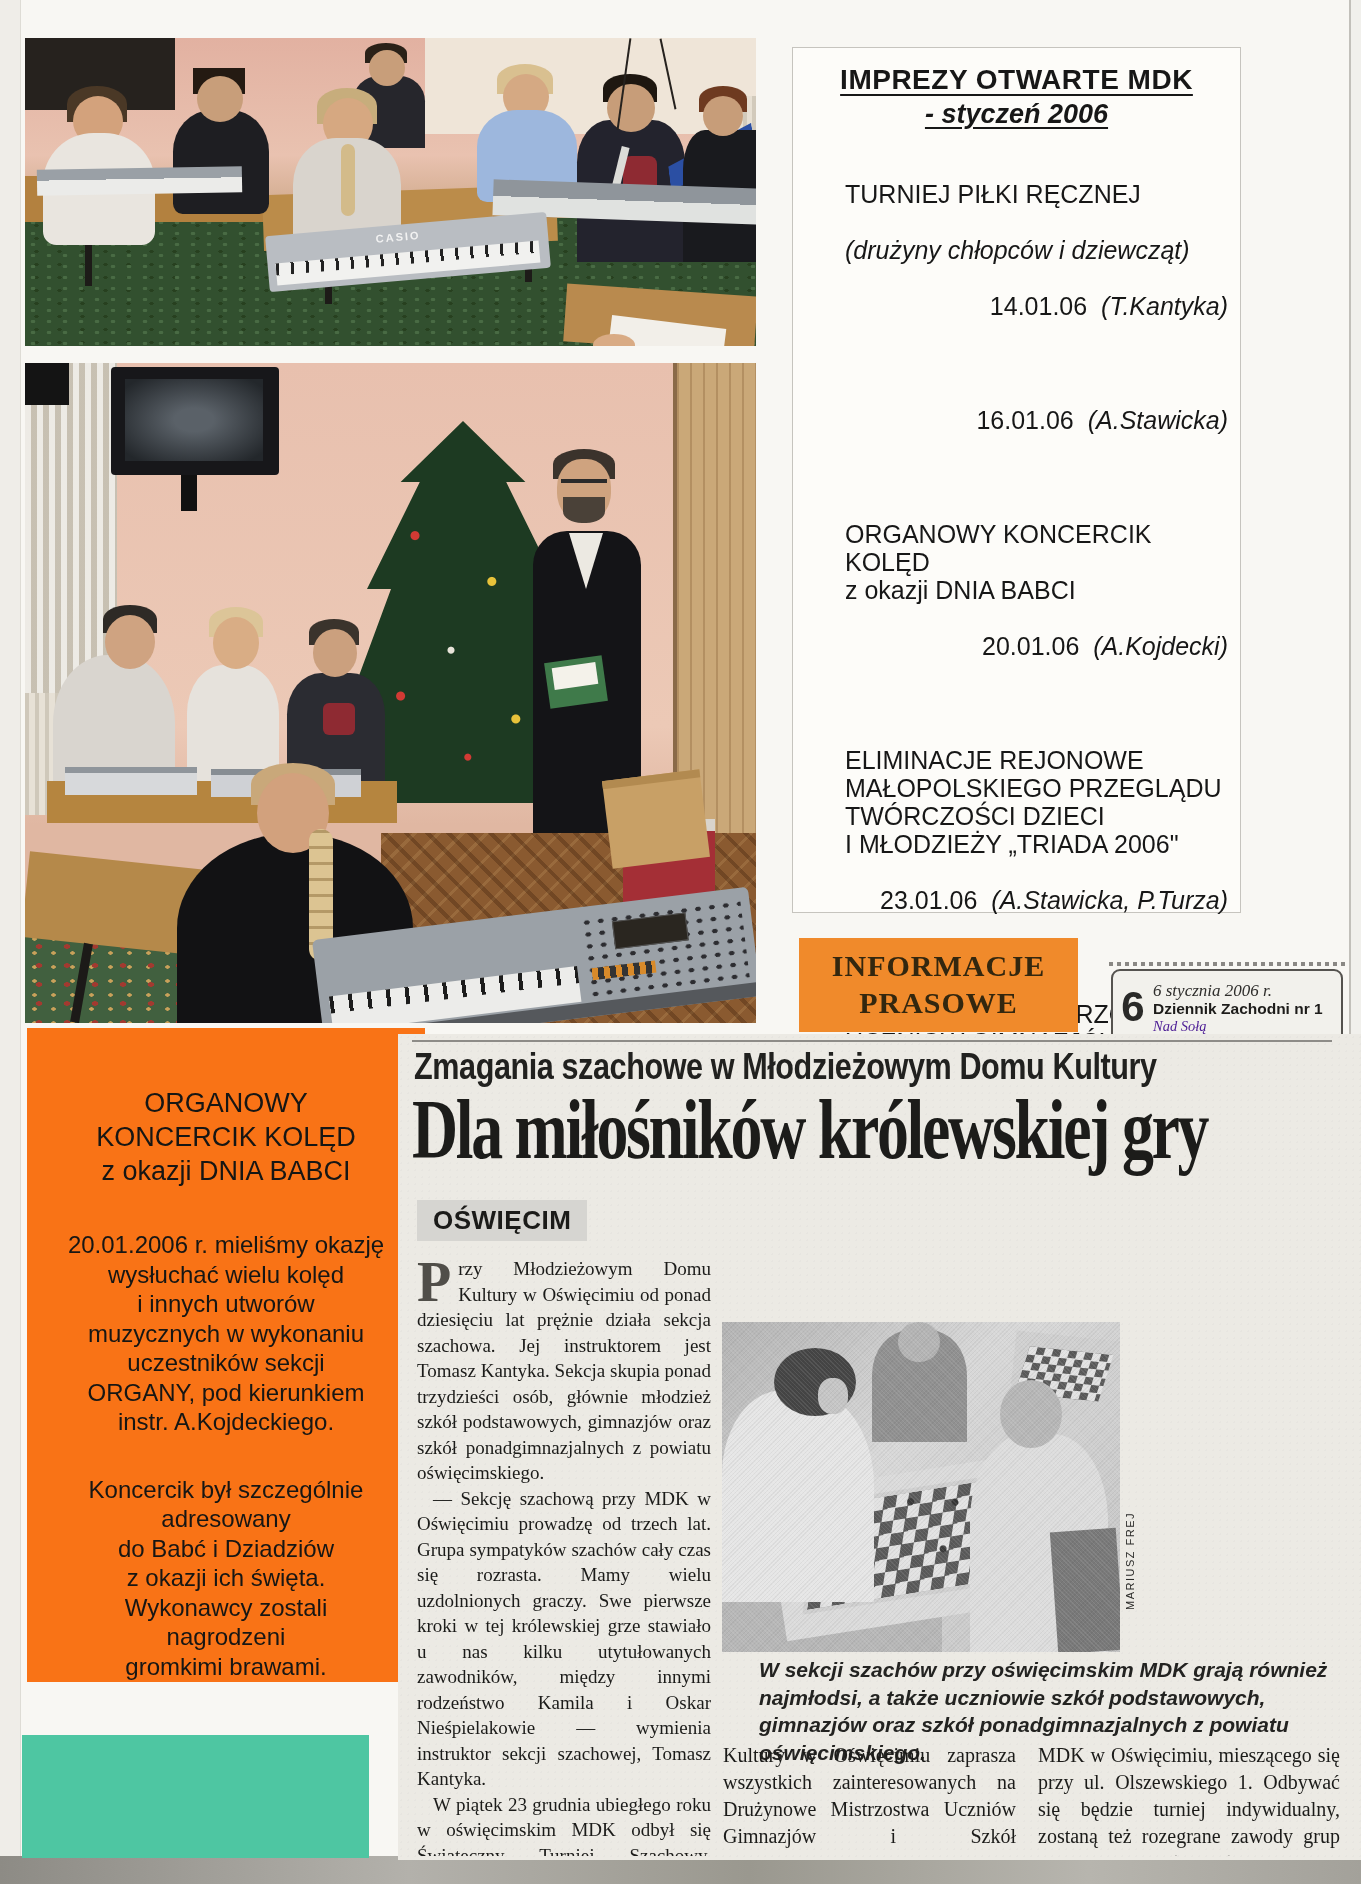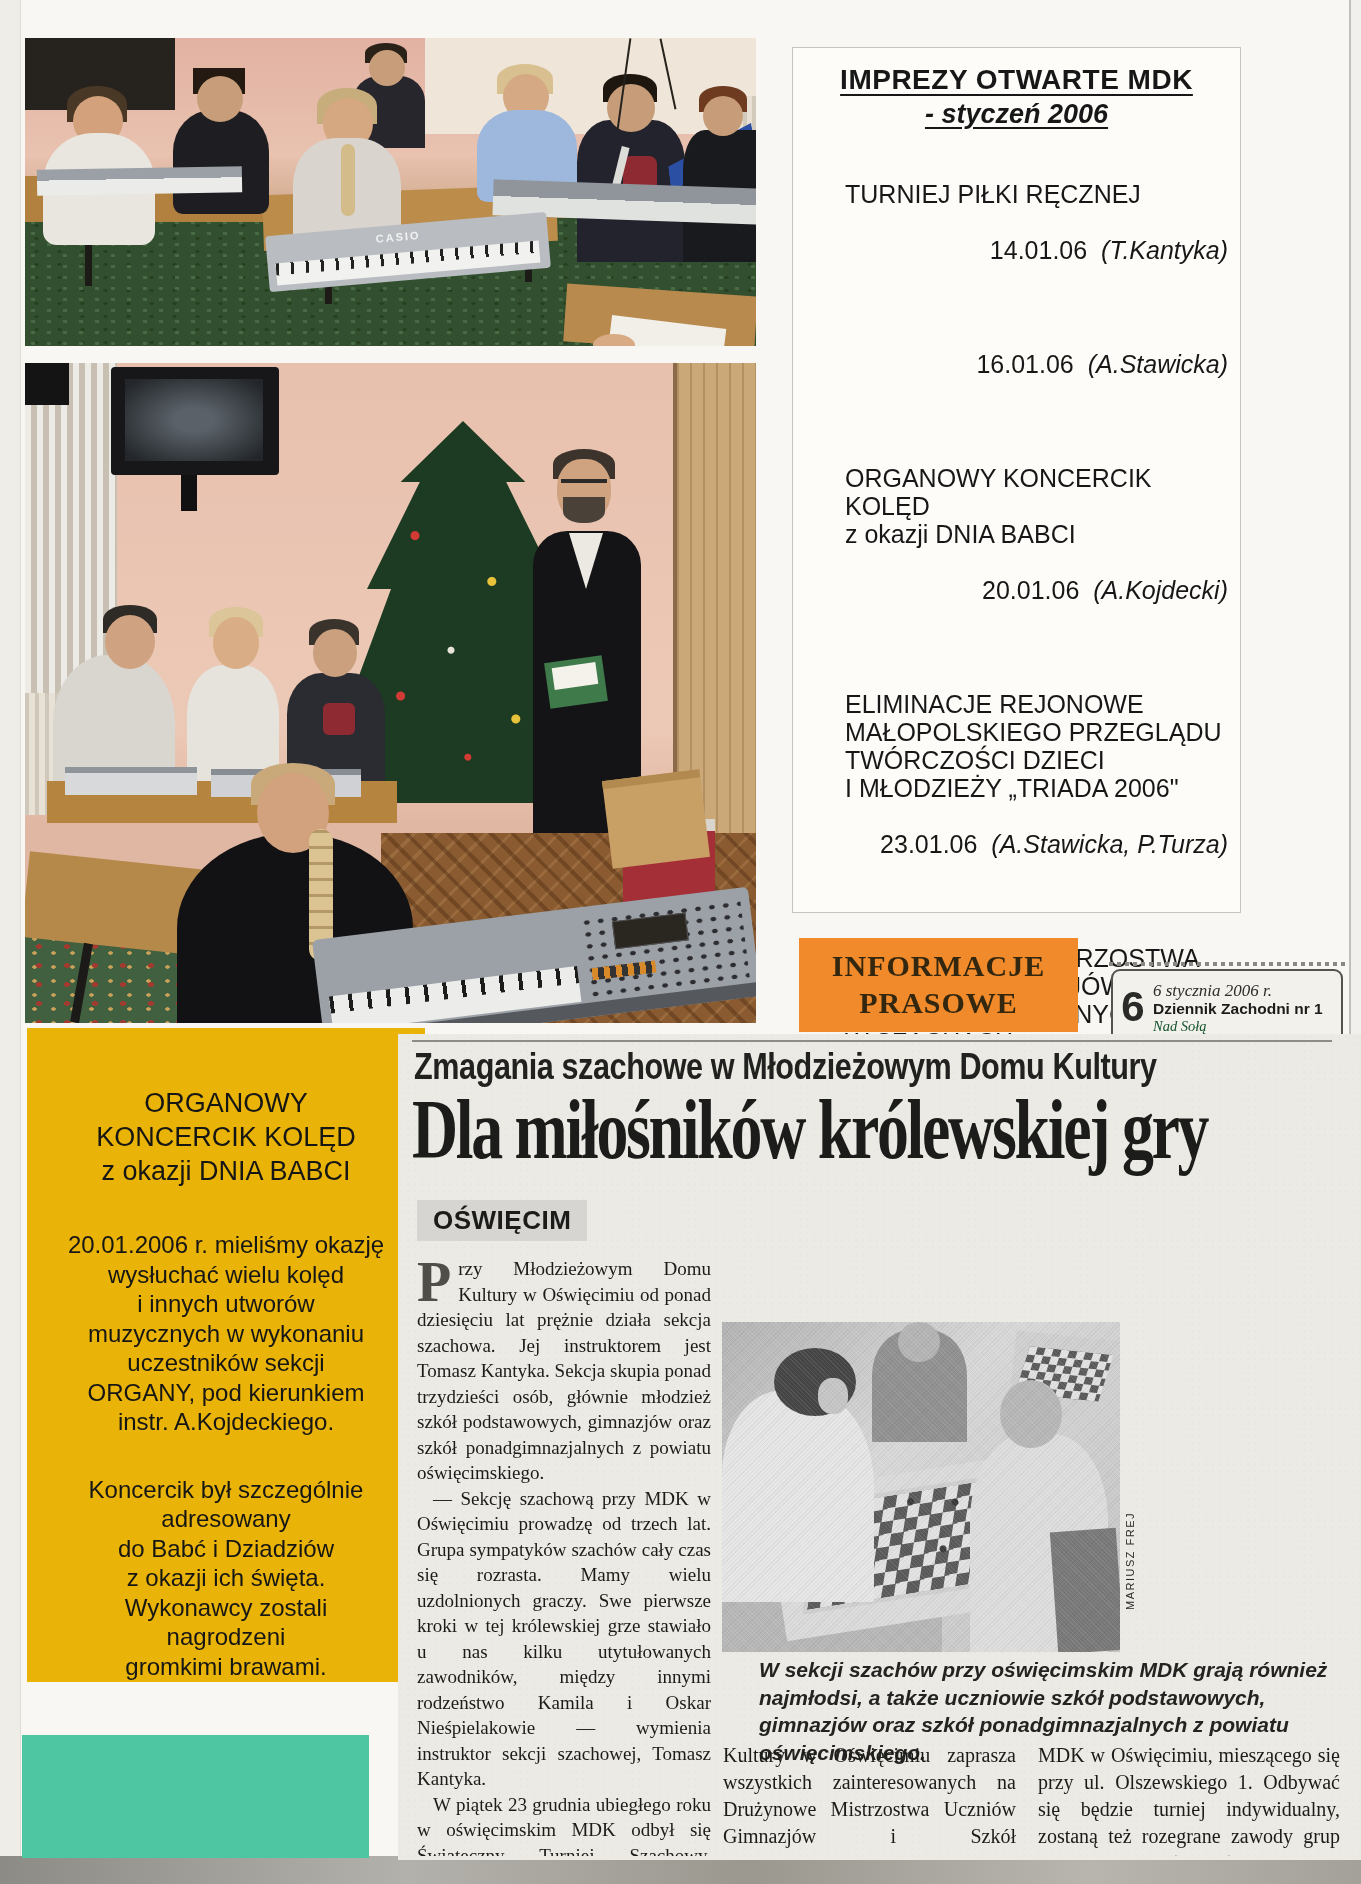--- a/index.html
+++ b/index.html
@@ -159,24 +159,24 @@
 
   
   .stamp{position:absolute;left:1111px;top:969px;width:232px;height:76px;background:#f2f1ec;
      border:2px solid #55534f;border-radius:9px;box-sizing:border-box;display:flex;align-items:center;}
   .stamp::before{content:"";position:absolute;left:-4px;right:-4px;top:-9px;height:4px;
      background:repeating-linear-gradient(90deg,#8a8884 0 4px,transparent 4px 8px);}
   .stamp-num{width:40px;text-align:center;font-size:42px;font-weight:bold;color:#2a2a28;line-height:1;}
   .stamp-lines{flex:1;padding-right:16px;}
   .st-date{font-family:"Liberation Serif",serif;font-style:italic;font-size:17px;line-height:19px;color:#2e2d2b;}
   .st-src{font-size:15.5px;font-weight:bold;line-height:18px;color:#1d1c1a;}
-  .st-ed{font-family:"Liberation Serif",serif;font-style:italic;font-size:14.5px;line-height:16px;color:#14532d;}
-
-  
-  .green-note{position:absolute;left:27px;top:1028px;width:398px;height:654px;background:#eab308;
+  .st-ed{font-family:"Liberation Serif",serif;font-style:italic;font-size:14.5px;line-height:16px;color:#4c1d95;}
+
+  
+  .green-note{position:absolute;left:27px;top:1028px;width:398px;height:654px;background:#f97316;
      text-align:center;color:#161614;}
   .gn-head{margin-top:58px;font-size:27px;line-height:34px;white-space:pre-line;}
   .gn-p{margin-top:42px;font-size:24px;line-height:29.5px;white-space:pre-line;}
   .gn-p2{margin-top:38px;}
   .green-note2{position:absolute;left:22px;top:1735px;width:347px;height:123px;background:#4ec6a2;}
 
   
   .clip{position:absolute;left:398px;top:1034px;width:948px;height:826px;background:#eceae4;
      background-image:radial-gradient(rgba(0,0,0,.018) 1px,transparent 1px);background-size:7px 7px;
      font-family:"Liberation Serif",serif;color:#1b1b19;padding-left:36px;}
@@ -343,20 +343,21 @@
       <div class="p2-bigkb-front"></div>
     </div>
   </div>
 
   <div class="events-panel">
     <div class="ep-title">IMPREZY OTWARTE MDK</div>
     <div class="ep-sub">- styczeń 2006</div>
 
     <div class="event">
       <div class="ev-name">TURNIEJ PIŁKI RĘCZNEJ</div>
+      <div class="ev-detail it">(drużyny chłopców i dziewcząt)</div>
       <div class="ev-date"><span>14.01.06</span>&nbsp;&nbsp;<span class="it">(T.Kantyka)</span></div>
     </div>
 
     <div class="event">
       <div class="ev-date"><span>16.01.06</span>&nbsp;&nbsp;<span class="it">(A.Stawicka)</span></div>
     </div>
 
     <div class="event">
       <div class="ev-name">ORGANOWY KONCERCIK KOLĘD
 z okazji DNIA BABCI</div>

